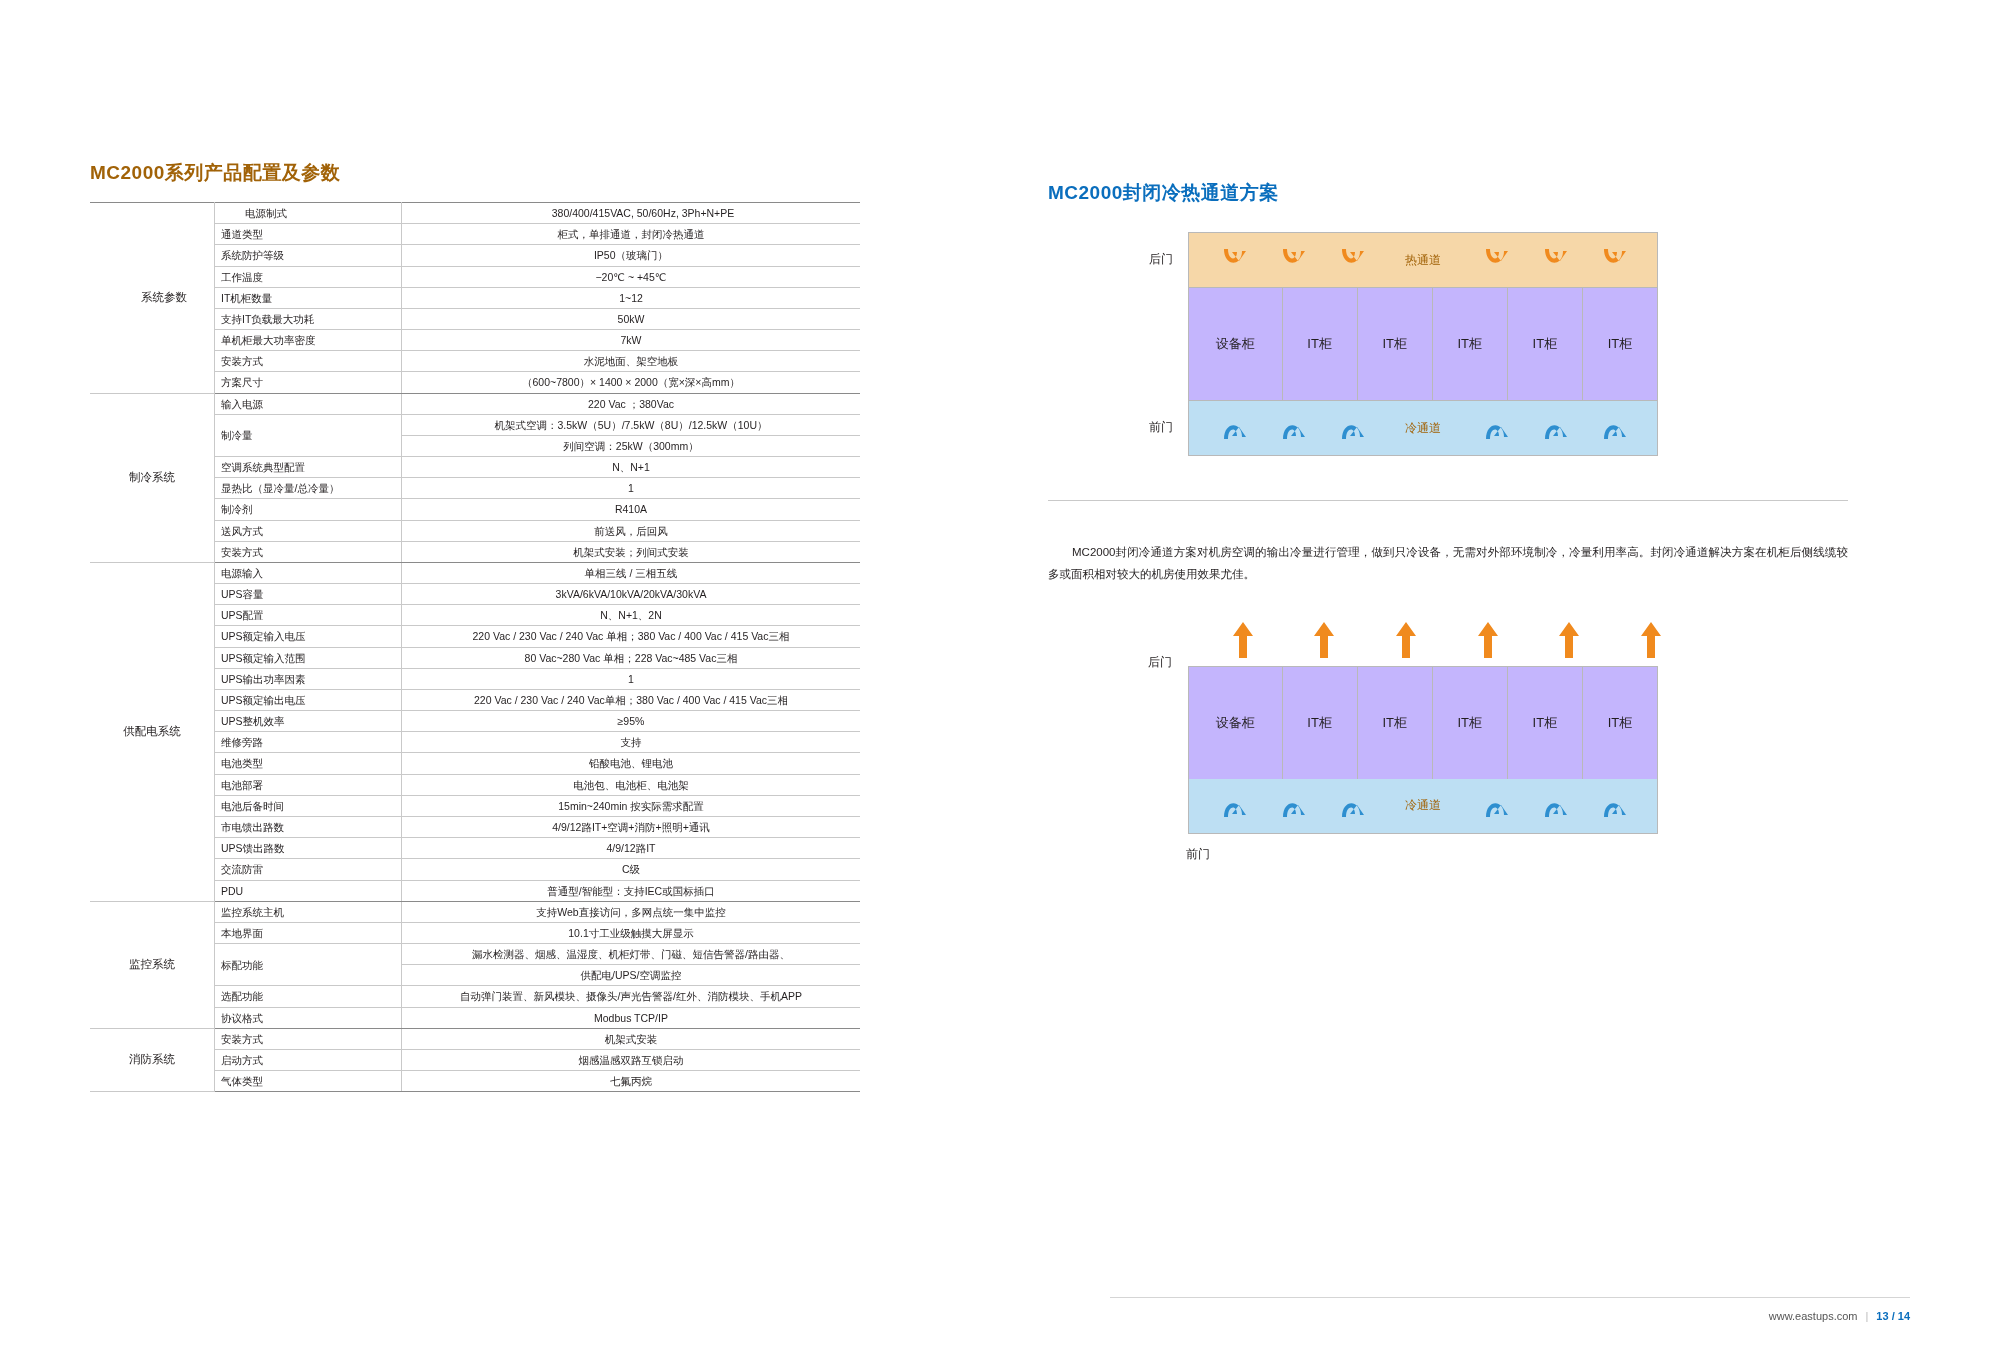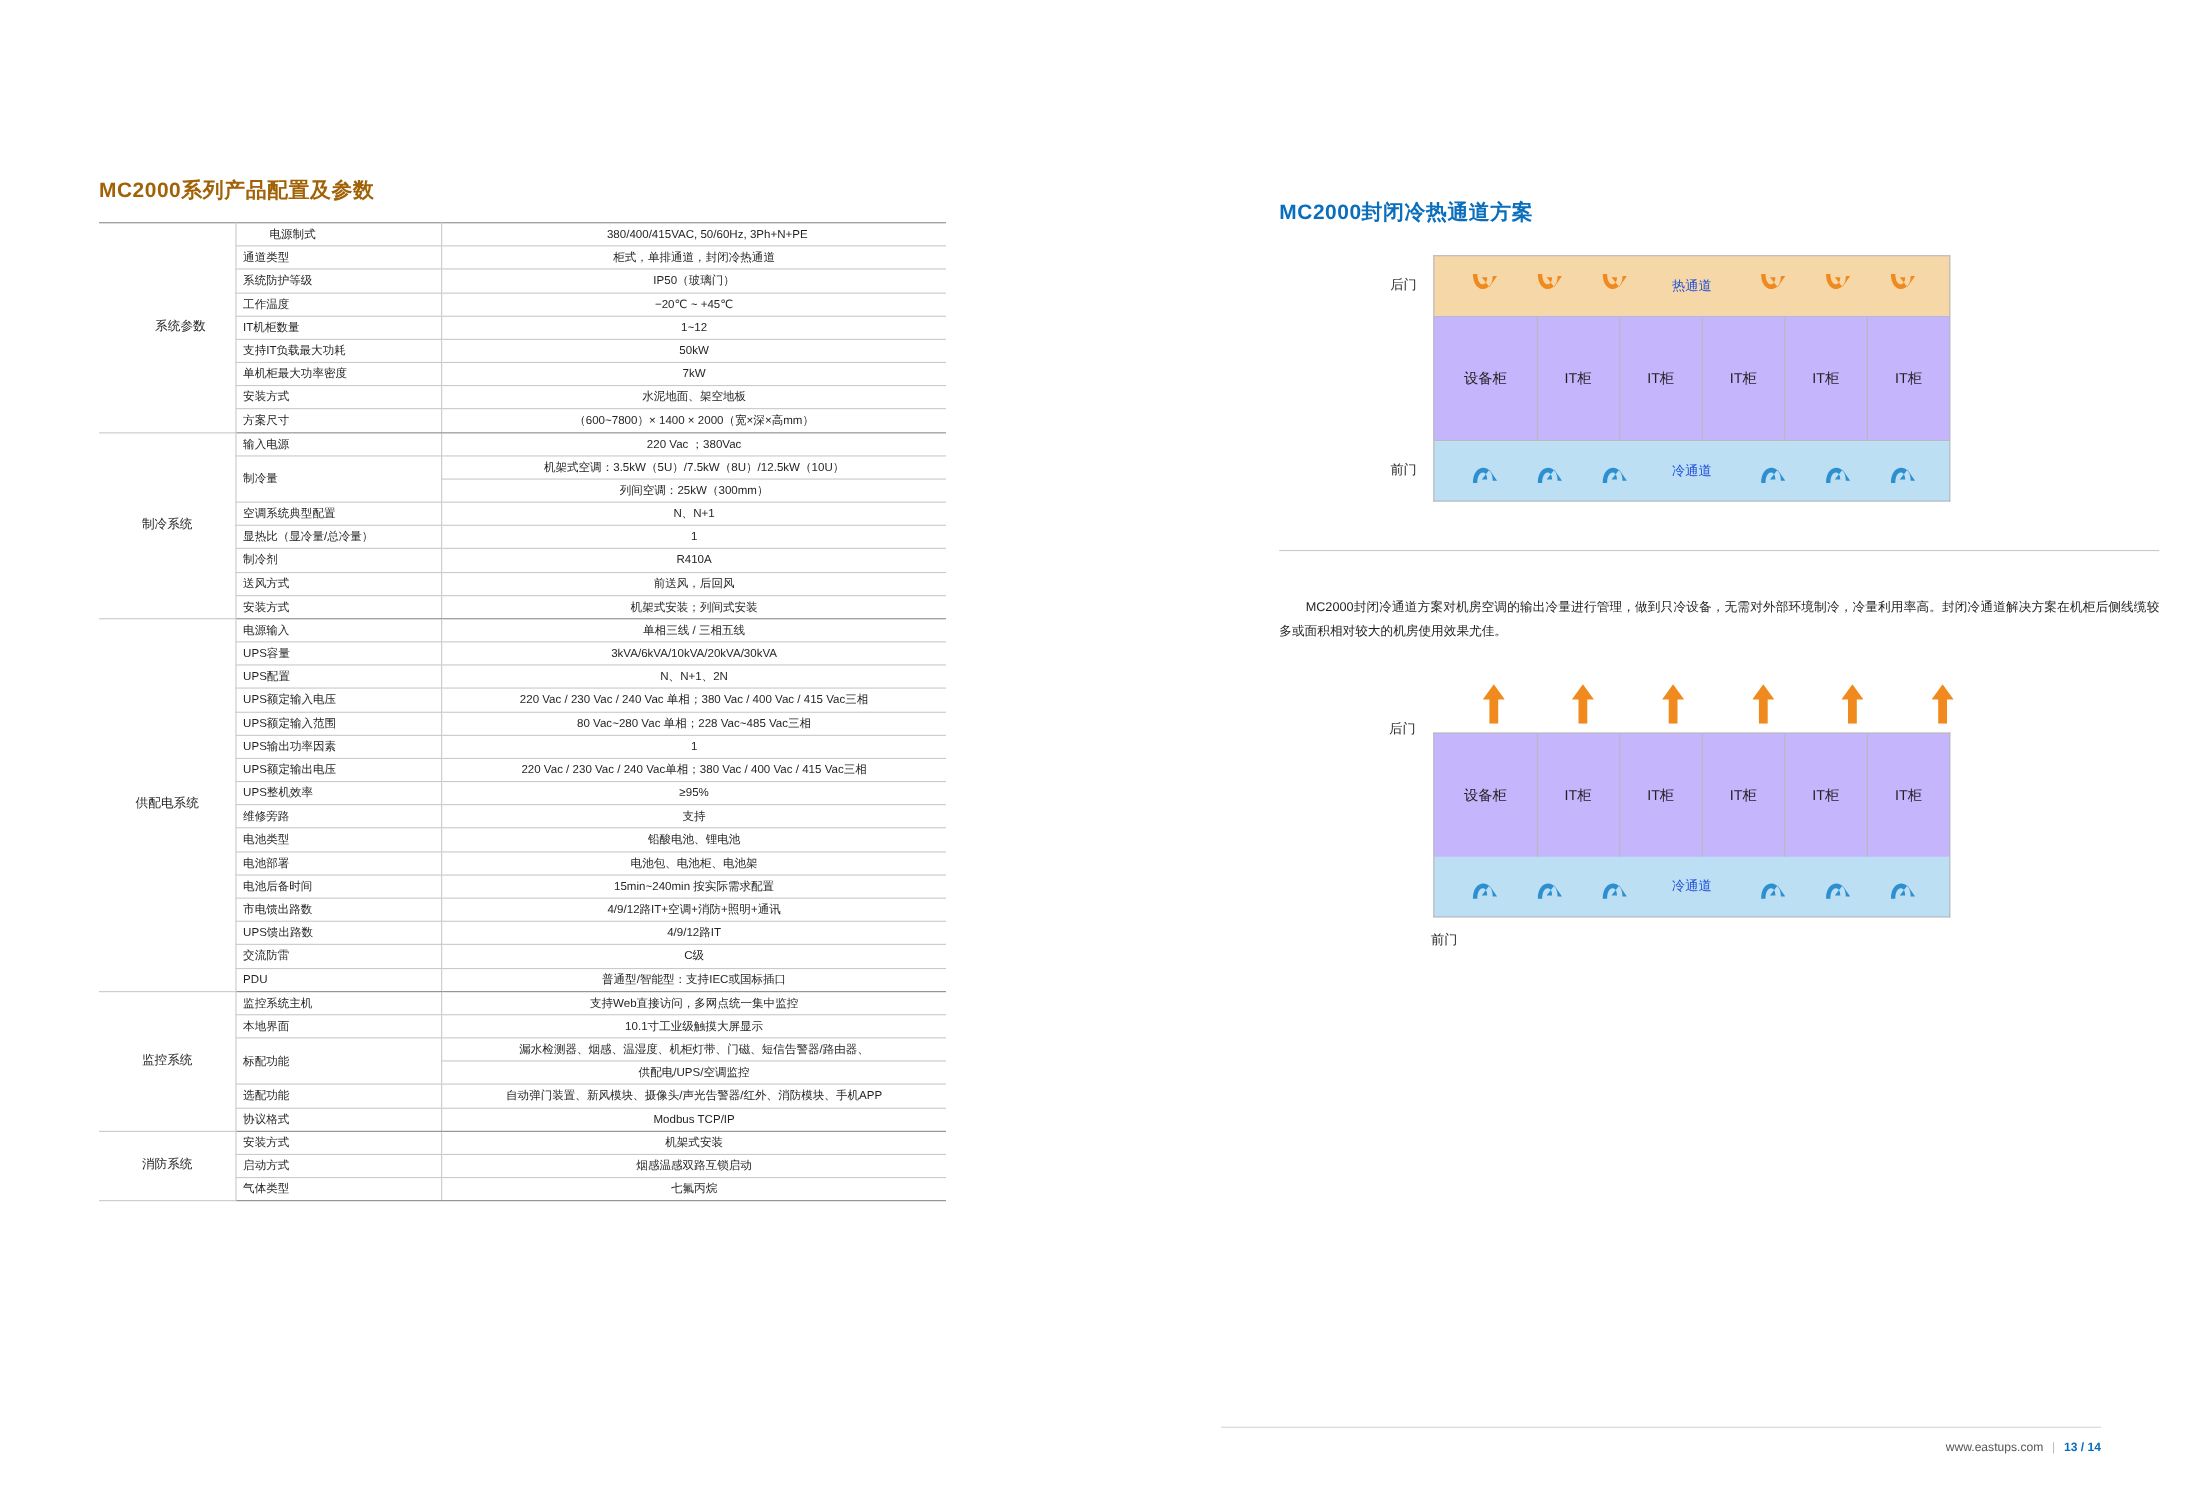--- a/index.html
+++ b/index.html
@@ -50,21 +50,21 @@
     border-right:1px solid #c9c9c9;
   }
   td.val{
     text-align:center;
   }
   tr.grp-top td{border-top:1px solid #8a8a8a;padding-left:30px;}
   tr.last td{border-bottom:1px solid #8a8a8a;}
   td.val.sub{border-bottom:1px solid #c9c9c9;}
 
   
-  .right-col{position:absolute;left:1163px;top:180px;width:800px;}
+  .right-col{position:absolute;left:1048px;top:180px;width:800px;}
   .r-title{
     color:#0a6ebd;font-size:19px;font-weight:bold;margin-bottom:14px;letter-spacing:.5px;
   }
   .r-body{
     font-size:11.5px;line-height:1.95;color:#231f20;text-align:justify;
     text-indent:24px;
   }
   .divider{
     height:1px;background:#c9c9c9;margin:44px 0 40px 0;width:800px;
   }
@@ -87,21 +87,21 @@
     font-size:13px;color:#231f20;
   }
   .rack:last-child{border-right:none;}
   .rack.wide{flex:1.25;}
   .arrows{
     position:absolute;inset:0;display:flex;align-items:center;
     justify-content:space-around;padding:0 14px;pointer-events:none;
   }
   .band-label{
     position:absolute;left:50%;transform:translateX(-50%);
-    font-size:12px;color:#1d4ed8;z-index:3;
+    font-size:12px;color:#a16207;z-index:3;
   }
   .side-label{
     position:absolute;left:-76px;font-size:12px;color:#231f20;width:60px;text-align:right;
   }
   .up-arrows{
     display:flex;justify-content:space-around;padding:0 14px;width:490px;margin-left:140px;
     margin-bottom:8px;
   }
 
   

